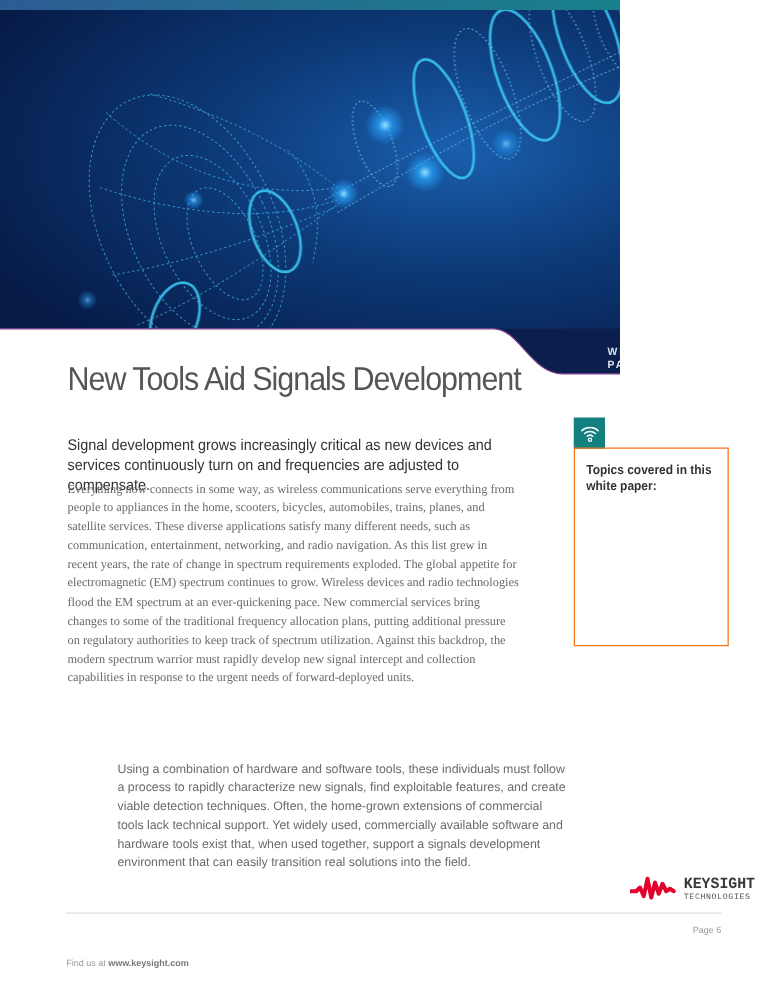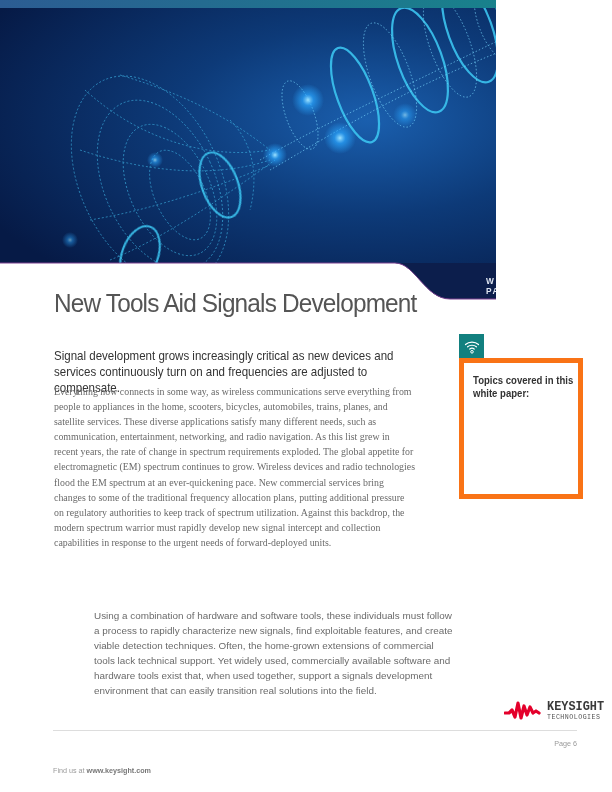--- a/index.html
+++ b/index.html
@@ -38,22 +38,22 @@
       margin: 0;
     }
     .p1 { top: 384px; font-family: Liberation Serif, serif; }
     .p2 { top: 608px; margin-left: 40px; }
     .sidebar-tab {
       position: absolute; left: 459px; top: 334px; width: 25px; height: 25px;
       background: #12807f;
       display: flex; align-items: center; justify-content: center;
     }
     .sidebar-box {
-      position: absolute; left: 459px; top: 358px; width: 124px; height: 141px;
-      border: 5px solid #f97316; box-sizing: border-box;
+      position: absolute; left: 459px; top: 358px; width: 124px; height: 159px;
+      border: 1px solid #f97316; box-sizing: border-box;
       padding: 12px 6px 0 9px;
     }
     .sidebar-title {
       font-size: 10.4px; font-weight: bold; color: #333333; line-height: 12.6px;
       margin: 0 0 4px 0;
       transform: scaleX(0.92); transform-origin: left top; width: 120px;
     }
     .sidebar-list {
       list-style: none; margin: 0; padding: 0;
     }

